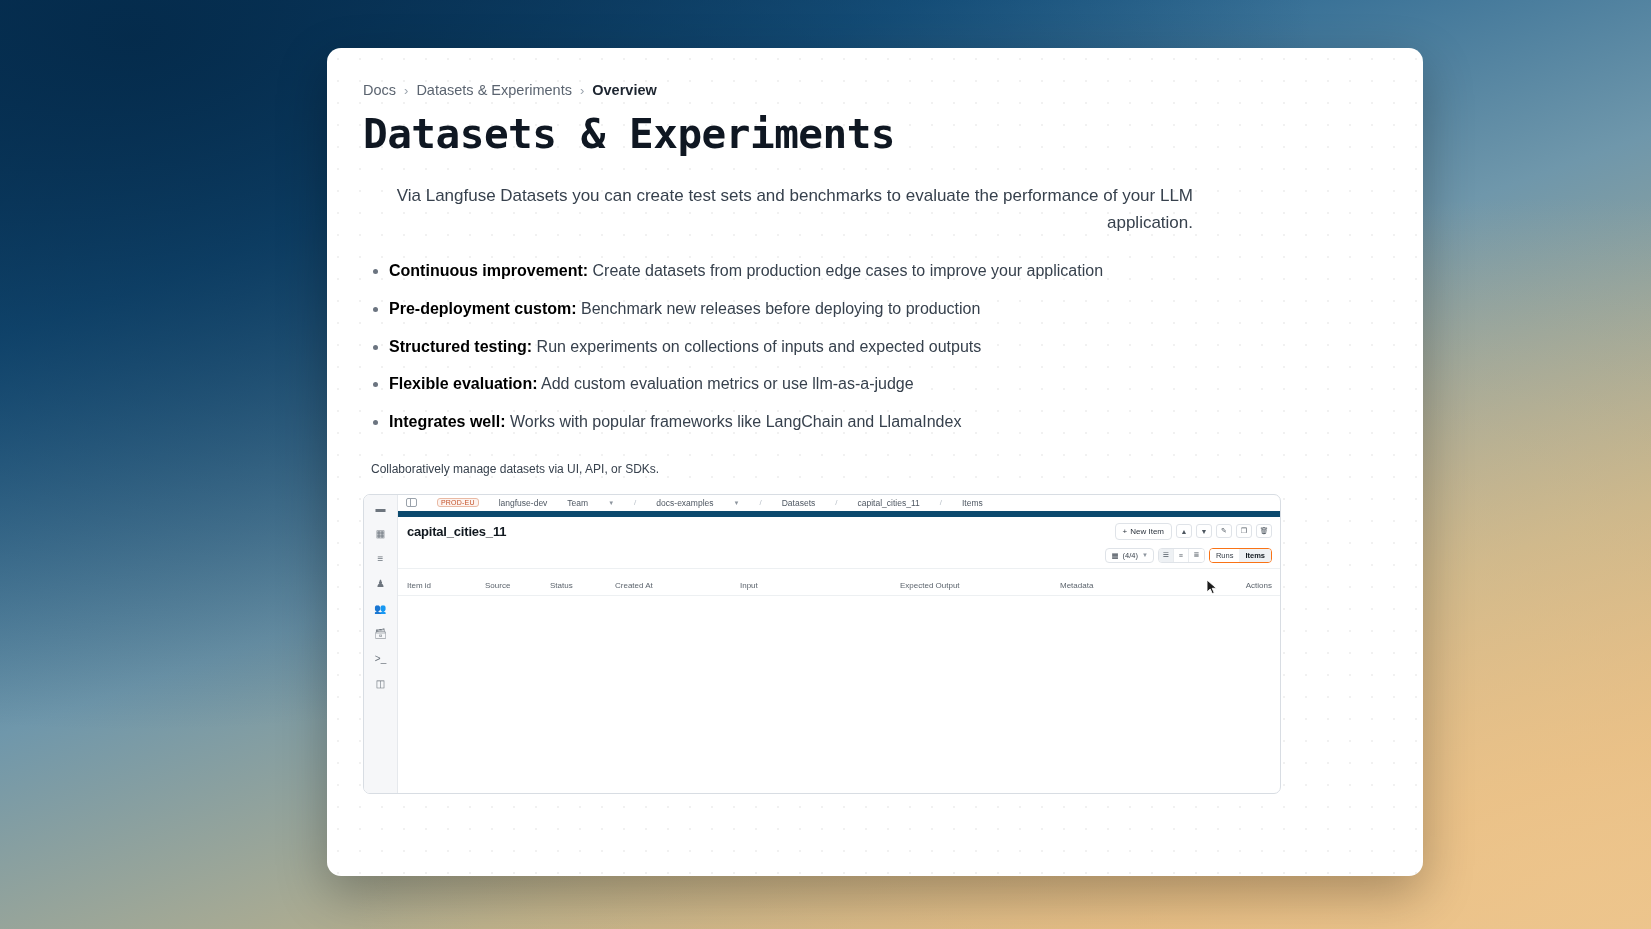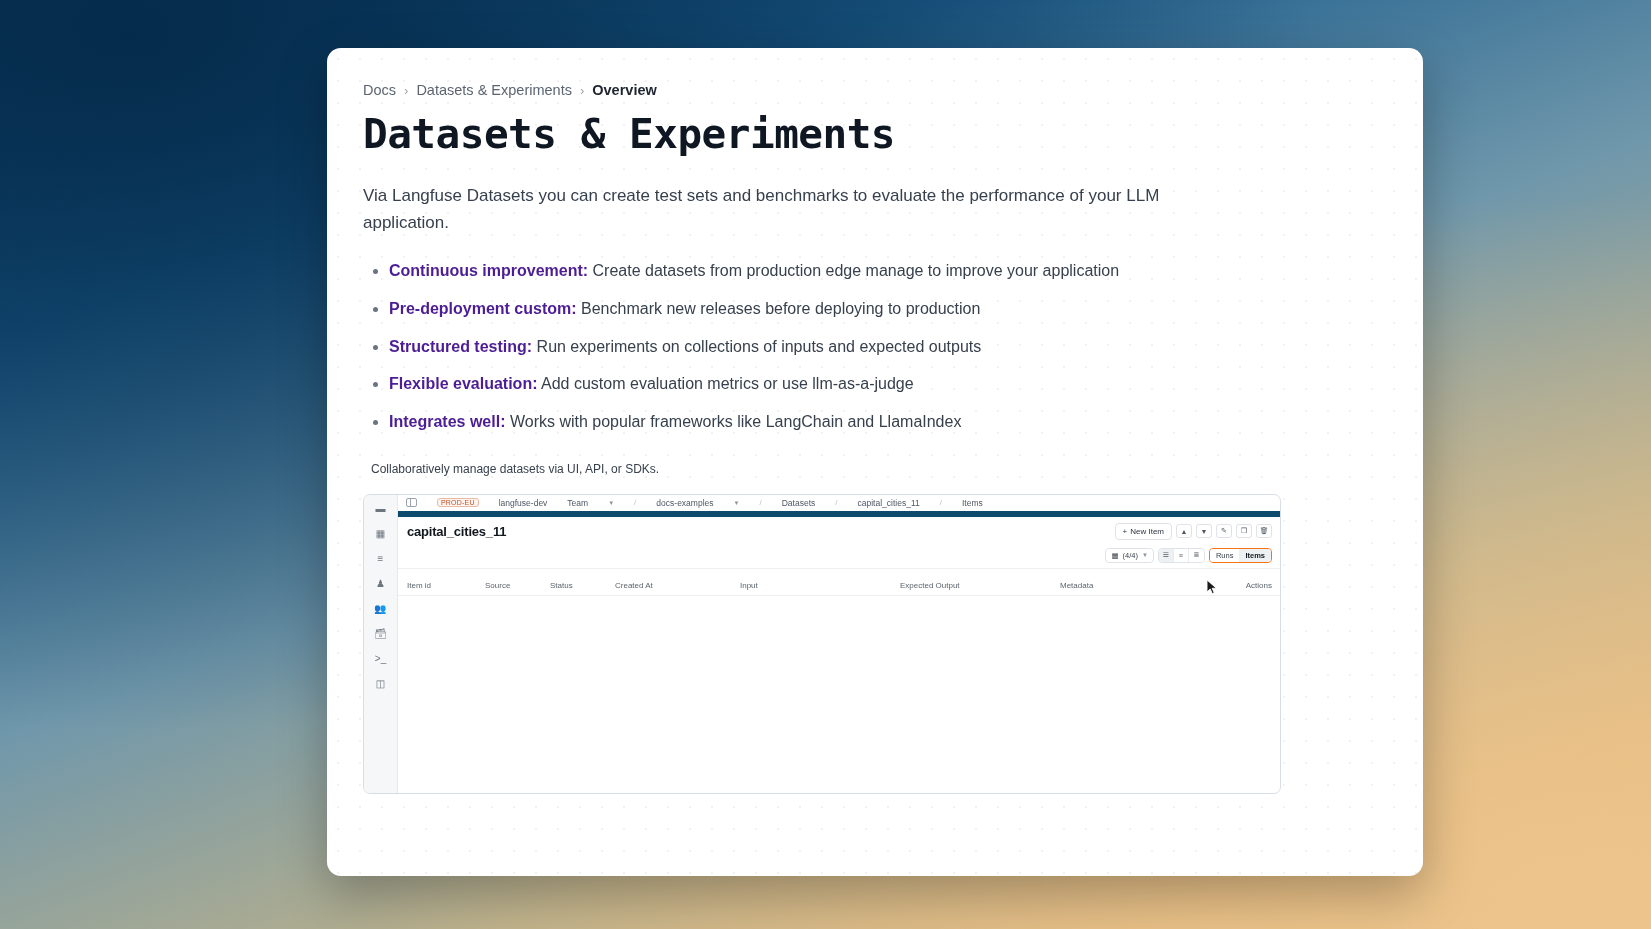--- a/index.html
+++ b/index.html
@@ -60,33 +60,34 @@
     color: #0f1722;
     font-weight: 700;
     margin: 0 0 24px 0;
   }
   .intro {
     font-size: 17px;
     line-height: 1.62;
     color: #37414d;
     max-width: 830px;
     margin: 0 0 22px 0;
+    text-align: right;
   }
   ul.features {
     margin: 0 0 26px 0;
     padding-left: 26px;
   }
   ul.features li {
     font-size: 16px;
     line-height: 1.55;
     color: #37414d;
     margin-bottom: 13px;
   }
   ul.features li::marker { color: #6b7480; }
-  ul.features li b { color: #4c1d95; font-weight: 700; }
+  ul.features li b { color: #000000; font-weight: 700; }
   
   .tabs {
     display: flex;
     align-items: flex-end;
     gap: 26px;
     border-bottom: 1px solid #e3e7eb;
     margin: 0 0 0 0;
     padding-bottom: 0;
   }
   .tab {
@@ -289,21 +290,21 @@
       <span class="sep">›</span>
       <span class="crumb-current">Overview</span>
     </div>
 
     <h1 class="page-title">Datasets &amp; Experiments</h1>
 
     <p class="intro">Via Langfuse Datasets you can create test sets and benchmarks to evaluate the performance of your LLM application.</p>
 
     <ul class="features">
       <li>
-        <b>Continuous improvement:</b><span> Create datasets from production edge manage to improve your application</span>
+        <b>Continuous improvement:</b><span> Create datasets from production edge cases to improve your application</span>
       </li>
       <li>
         <b>Pre-deployment custom:</b><span> Benchmark new releases before deploying to production</span>
       </li>
       <li>
         <b>Structured testing:</b><span> Run experiments on collections of inputs and expected outputs</span>
       </li>
       <li>
         <b>Flexible evaluation:</b><span> Add custom evaluation metrics or use llm-as-a-judge</span>
       </li>

